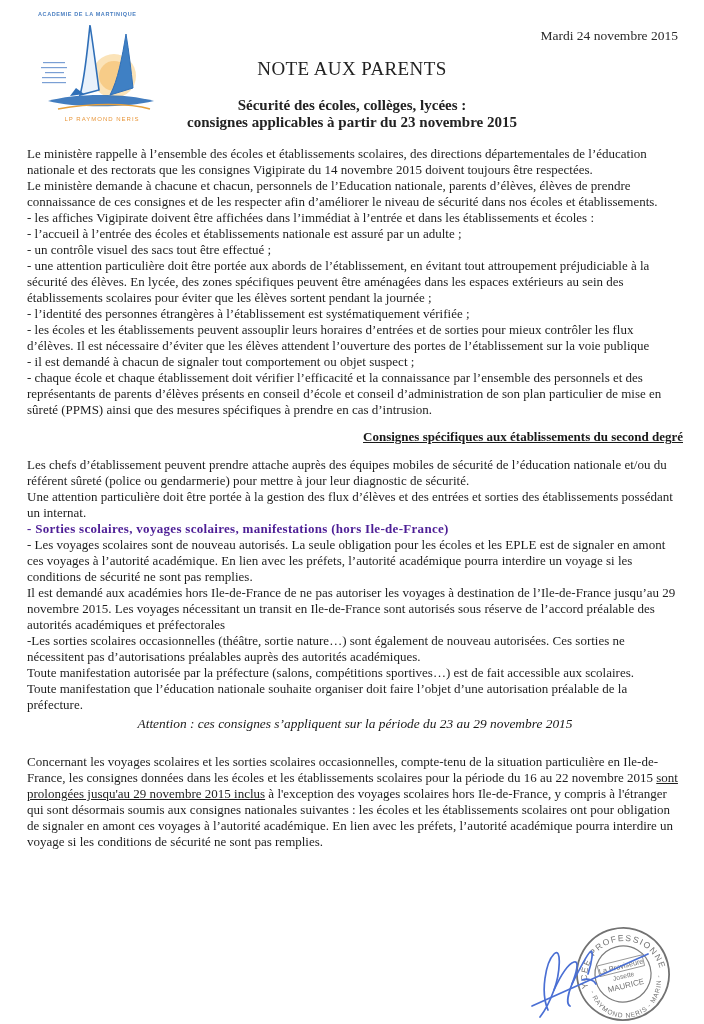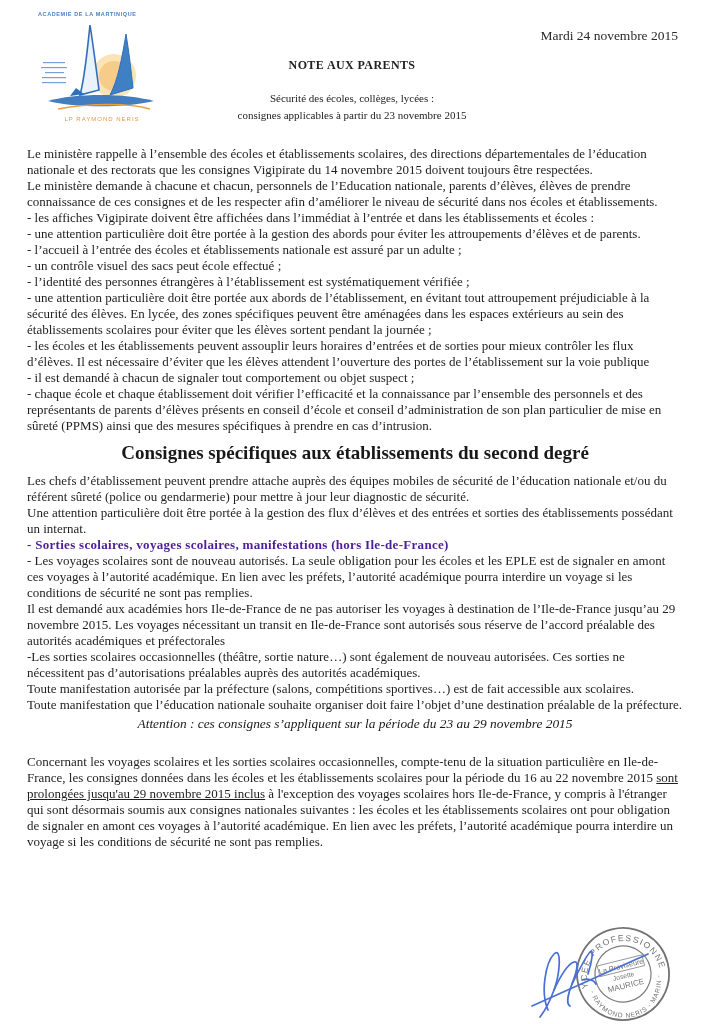--- a/index.html
+++ b/index.html
@@ -17,33 +17,33 @@
     position:absolute;left:38px;top:11px;
     font-family:"Liberation Sans","DejaVu Sans",sans-serif;
     font-size:5.5px;font-weight:bold;letter-spacing:.6px;color:#4a7fc1;
   }
   .logo{position:absolute;left:40px;top:22px;width:122px;height:108px;}
   .doc-date{
     position:absolute;right:26px;top:28px;
     font-size:13.5px;color:#2a2a2a;
   }
   .title-block{position:absolute;left:0;top:58px;width:100%;text-align:center;}
-  .doc-title{font-size:12px;font-weight:bold;letter-spacing:.4px;color:#222;margin:0;}
-  .subtitle{font-size:11px;font-weight:normal;color:#222;margin:0;line-height:17px;}
+  .doc-title{font-size:19px;font-weight:normal;letter-spacing:.4px;color:#222;margin:0;}
+  .subtitle{font-size:15px;font-weight:bold;color:#222;margin:0;line-height:17px;}
   .subtitle-wrap{margin-top:17px;}
   
   .body-text{
     position:absolute;left:27px;top:146px;width:656px;
     font-size:13px;line-height:16px;text-align:left;
   }
   .body-text p{margin:0;}
   .sec-heading{
-    text-align:center;font-weight:bold;
+    text-align:right;font-weight:bold;text-decoration:underline;
     margin-top:11px !important;margin-bottom:12px !important;
-    font-size:19px;color:#191919;
+    font-size:13px;color:#191919;
   }
   .bold-line{font-weight:bold;letter-spacing:.3px;color:#4c1d95;}
   .attention{
     text-align:center;font-weight:normal;font-style:italic;
     font-size:13.4px;margin-top:3px !important;color:#191919;
   }
   .final-para{margin-top:22px !important;}
   .u{text-decoration:underline;}
   
   .sign-block{position:absolute;left:520px;top:922px;width:184px;height:102px;}
@@ -91,39 +91,38 @@
       <p class="subtitle">Sécurité des écoles, collèges, lycées :</p>
       <p class="subtitle">consignes applicables à partir du 23 novembre 2015</p>
     </div>
   </div>
 
   <div class="body-text">
     <p>Le ministère rappelle à l’ensemble des écoles et établissements scolaires, des directions départementales de l’éducation nationale et des rectorats que les consignes Vigipirate du 14 novembre 2015 doivent toujours être respectées.</p>
     <p>Le ministère demande à chacune et chacun, personnels de l’Education nationale, parents d’élèves, élèves de prendre connaissance de ces consignes et de les respecter afin d’améliorer le niveau de sécurité dans nos écoles et établissements.</p>
 
     <p>- les affiches Vigipirate doivent être affichées dans l’immédiat à l’entrée et dans les établissements et écoles :</p>
-    <p>- une attention particulière doit être portée à la gestion des abords pour éviter les attroupements d’élèves et de parents.</p>
     <p>- l’accueil à l’entrée des écoles et établissements nationale est assuré par un adulte ;</p>
-    <p>- un contrôle visuel des sacs peut école effectué ;</p>
+    <p>- un contrôle visuel des sacs tout être effectué ;</p>
+    <p>- une attention particulière doit être portée aux abords de l’établissement, en évitant tout attroupement préjudiciable à la sécurité des élèves. En lycée, des zones spécifiques peuvent être aménagées dans les espaces extérieurs au sein des établissements scolaires pour éviter que les élèves sortent pendant la journée ;</p>
     <p>- l’identité des personnes étrangères à l’établissement est systématiquement vérifiée ;</p>
-    <p>- une attention particulière doit être portée aux abords de l’établissement, en évitant tout attroupement préjudiciable à la sécurité des élèves. En lycée, des zones spécifiques peuvent être aménagées dans les espaces extérieurs au sein des établissements scolaires pour éviter que les élèves sortent pendant la journée ;</p>
     <p>- les écoles et les établissements peuvent assouplir leurs horaires d’entrées et de sorties pour mieux contrôler les flux d’élèves. Il est nécessaire d’éviter que les élèves attendent l’ouverture des portes de l’établissement sur la voie publique</p>
     <p>- il est demandé à chacun de signaler tout comportement ou objet suspect ;</p>
     <p>- chaque  école et chaque établissement doit vérifier l’efficacité et la connaissance par l’ensemble des personnels et des représentants de parents d’élèves présents en conseil d’école et conseil d’administration de son plan particulier de mise en sûreté (PPMS) ainsi que des mesures spécifiques à prendre en cas d’intrusion.</p>
 
     <p class="sec-heading">Consignes spécifiques aux établissements du second degré</p>
 
     <p>Les chefs d’établissement peuvent prendre attache auprès des équipes mobiles de sécurité de l’éducation nationale et/ou du référent sûreté (police ou gendarmerie) pour mettre à jour leur diagnostic de sécurité.</p>
     <p>Une attention particulière doit être portée à la gestion des flux d’élèves et des entrées et sorties des établissements possédant un internat.</p>
     <p class="bold-line">- Sorties scolaires, voyages scolaires, manifestations (hors Ile-de-France)</p>
     <p>- Les voyages scolaires sont de nouveau autorisés. La seule obligation pour les écoles et les EPLE est de signaler en amont ces voyages à l’autorité académique. En lien avec les préfets, l’autorité académique pourra interdire un voyage si les conditions de sécurité ne sont pas remplies.</p>
     <p>Il est demandé aux académies hors Ile-de-France de ne pas autoriser les voyages à destination de l’Ile-de-France jusqu’au 29 novembre 2015. Les voyages nécessitant un transit en Ile-de-France sont autorisés sous réserve de l’accord préalable des autorités académiques et préfectorales</p>
     <p>-Les sorties scolaires occasionnelles (théâtre, sortie nature…) sont également de nouveau autorisées. Ces sorties ne nécessitent pas d’autorisations préalables auprès des autorités académiques.</p>
     <p>Toute manifestation autorisée par la préfecture (salons, compétitions sportives…) est de fait accessible aux scolaires.</p>
-    <p>Toute manifestation que l’éducation nationale souhaite organiser doit faire l’objet d’une destination préalable de la préfecture.</p>
+    <p>Toute manifestation que l’éducation nationale souhaite organiser doit faire l’objet d’une autorisation préalable de la préfecture.</p>
 
     <p class="attention">Attention : ces consignes s’appliquent sur la période du 23 au 29 novembre 2015</p>
 
     <p class="final-para"><span>Concernant les voyages scolaires et les sorties scolaires occasionnelles, compte-tenu de  la situation particulière en Ile-de-France, les consignes données dans les écoles et les établissements scolaires pour la période du 16 au 22 novembre 2015 </span><span class="u">sont prolongées jusqu'au 29 novembre 2015 inclus</span><span> à l'exception des voyages scolaires hors Ile-de-France, y compris à l'étranger qui sont désormais soumis aux consignes nationales suivantes : les écoles et les établissements scolaires ont pour obligation de signaler en amont ces voyages à l’autorité académique. En lien avec les préfets, l’autorité académique pourra interdire un voyage si les conditions de sécurité ne sont pas remplies.</span></p>
   </div>
 
   <svg class="sign-block" viewBox="0 0 184 102" xmlns="http://www.w3.org/2000/svg">
     <g transform="translate(103,52) rotate(-14)" opacity="0.88">
       <circle r="46" fill="none" stroke="#5f5f5f" stroke-width="1.8"></circle>
       <circle r="28" fill="none" stroke="#6a6a6a" stroke-width="1.2"></circle>

